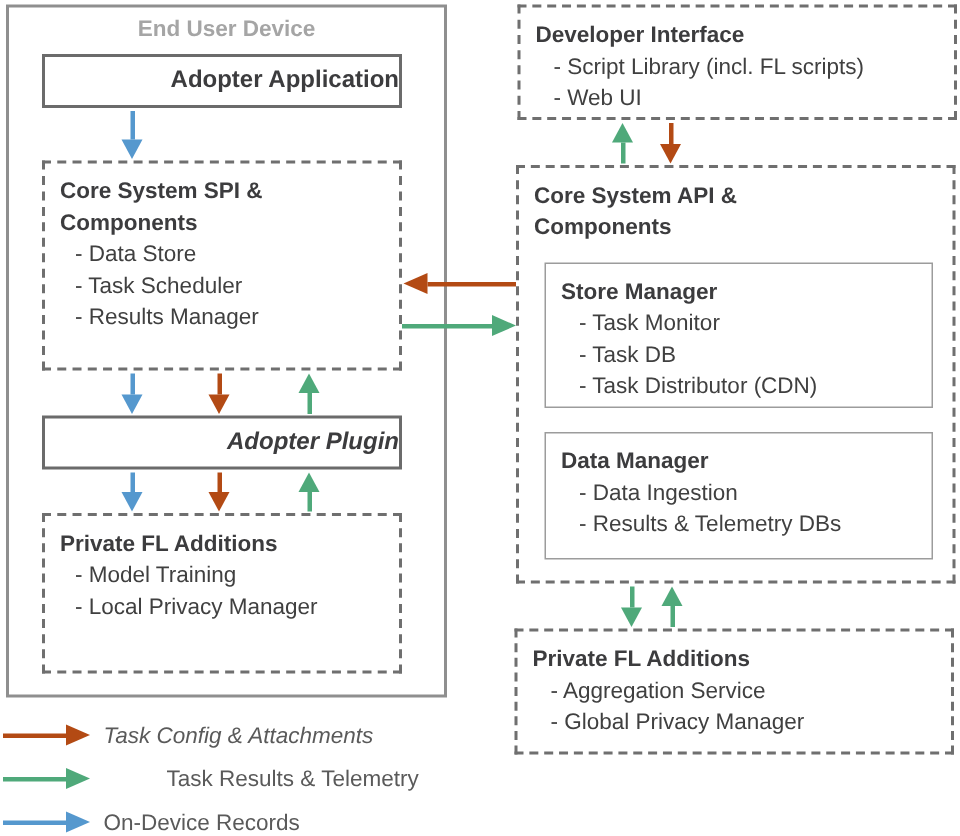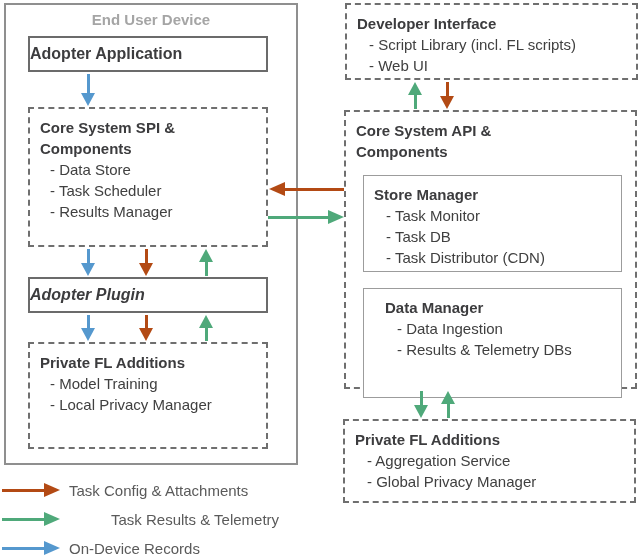--- a/index.html
+++ b/index.html
@@ -3,21 +3,21 @@
 <meta charset="utf-8">
 <style>
   html,body{margin:0;padding:0;background:#ffffff;}
   .stage{
     position:relative;width:640px;height:557px;background:#ffffff;
     font-family:"Liberation Sans",sans-serif;overflow:hidden;
     --arrow-orange:#b34a14;--arrow-green:#4fa97a;--arrow-blue:#5598ce;
   }
   .box{position:absolute;box-sizing:border-box;background:#ffffff;z-index:1;}
   .box.outer{border:2px solid #8f8f8f;background:transparent;z-index:0;}
-  .box.solid{border:2px solid #6b6b6b;display:flex;align-items:center;justify-content:flex-start;}
+  .box.solid{border:2px solid #6b6b6b;display:flex;align-items:center;justify-content:flex-end;}
   .box.dashed{border:2px dashed #6f6f6f;}
   .box.light{border:1.5px solid #9c9c9c;}
   .outer-title{position:absolute;top:6px;left:0;width:100%;text-align:center;
     font-size:15px;font-weight:bold;color:#a5a5a5;}
   .solid-label{font-size:16px;font-weight:bold;color:#3c3c3e;}
   .btitle{font-size:15px;font-weight:bold;color:#3c3c3e;line-height:21px;padding:8px 0 0 10px;}
   .btitle.wrap{max-width:185px;}
   .item{font-size:15px;color:#404040;line-height:21px;padding-left:22px;}
   .eud .item{padding-left:20px;}
   
@@ -78,21 +78,21 @@
     <div class="btitle wrap">Core System API &amp; Components</div>
   </div>
 
   <div class="box light" style="left:363px;top:175px;width:259px;height:97px;">
     <div class="btitle">Store Manager</div>
     <div class="item">- Task Monitor</div>
     <div class="item">- Task DB</div>
     <div class="item">- Task Distributor (CDN)</div>
   </div>
 
-  <div class="box light" style="left:363px;top:288px;width:259px;height:110px;padding-left:11px;">
+  <div class="box light" style="left:363px;top:288px;width:259px;height:85px;">
     <div class="btitle">Data Manager</div>
     <div class="item">- Data Ingestion</div>
     <div class="item">- Results &amp; Telemetry DBs</div>
   </div>
 
   <div class="box dashed" style="left:343px;top:419px;width:293px;height:84px;">
     <div class="btitle">Private FL Additions</div>
     <div class="item">- Aggregation Service</div>
     <div class="item">- Global Privacy Manager</div>
   </div>
@@ -148,21 +148,21 @@
 
   <div class="arr h c-orange" style="left:269px;top:182px;width:75px;">
       <i class="hl"></i>
       <i class="stem"></i>
     </div>
   <div class="arr h c-green" style="left:268px;top:210px;width:76px;">
       <i class="stem"></i>
       <i class="hr"></i>
     </div>
 
-  <div class="legend-row" style="top:481px;">
+  <div class="legend-row" style="top:481px;font-style:italic;">
     <div class="arr h c-orange legend-arr" style="position:relative;">
         <i class="stem"></i>
         <i class="hr"></i>
       </div>
     <div class="legend-label">Task Config &amp; Attachments</div>
   </div>
   <div class="legend-row" style="top:510px;gap:42px;">
     <div class="arr h c-green legend-arr" style="position:relative;">
         <i class="stem"></i>
         <i class="hr"></i>

